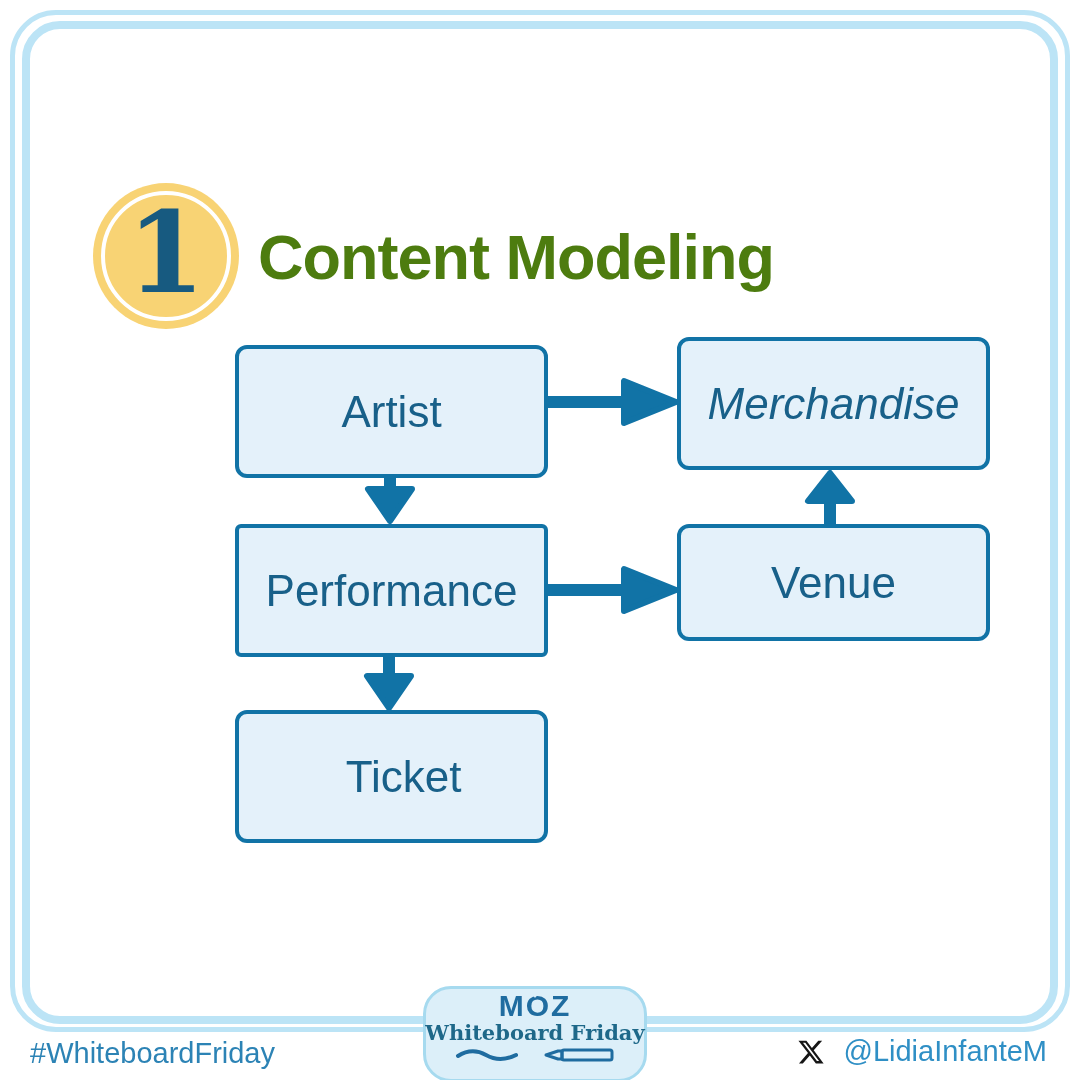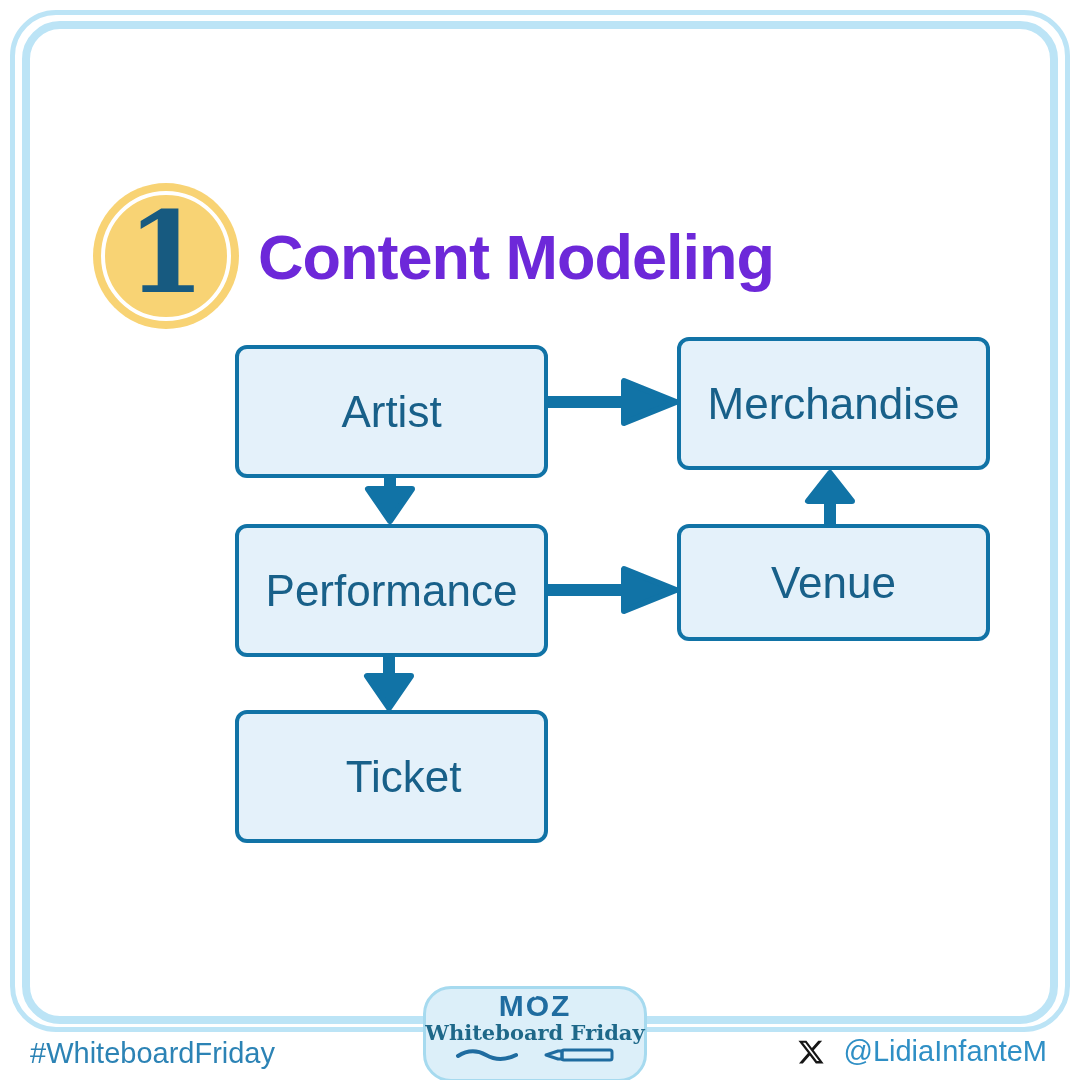--- a/index.html
+++ b/index.html
@@ -50,40 +50,40 @@
     line-height: 1;
     color: #175A80;
     padding-bottom: 6px;
   }
   .page-title {
     position: absolute;
     left: 258px; top: 221px;
     font-size: 63px;
     font-weight: 700;
     letter-spacing: -1px;
-    color: #6d28d9;
+    color: #4d7c0f;
     white-space: nowrap;
   }
   
   .node {
     position: absolute;
     background: #E4F1FA;
     border: 4px solid #1173A6;
     border-radius: 12px;
     display: flex;
     align-items: center;
     justify-content: center;
     font-size: 44px;
     color: #186089;
     z-index: 2;
     box-sizing: border-box;
   }
   .node-artist      { left: 235px; top: 337px; width: 313px; height: 133px; margin-top: 8px; }
-  .node-merchandise { left: 677px; top: 337px; width: 313px; height: 133px; }
-  .node-performance { left: 235px; top: 524px; width: 313px; height: 133px; }
+  .node-merchandise { left: 677px; top: 337px; width: 313px; height: 133px; font-style: italic; }
+  .node-performance { left: 235px; top: 524px; width: 313px; height: 133px; border-radius: 6px; }
   .node-venue       { left: 677px; top: 524px; width: 313px; height: 117px; }
   .node-ticket      { left: 235px; top: 710px; width: 313px; height: 133px; padding-left: 24px; }
   .arrows {
     position: absolute;
     left: 0; top: 0;
     z-index: 1;
   }
   
   .moz-badge {
     position: absolute;

